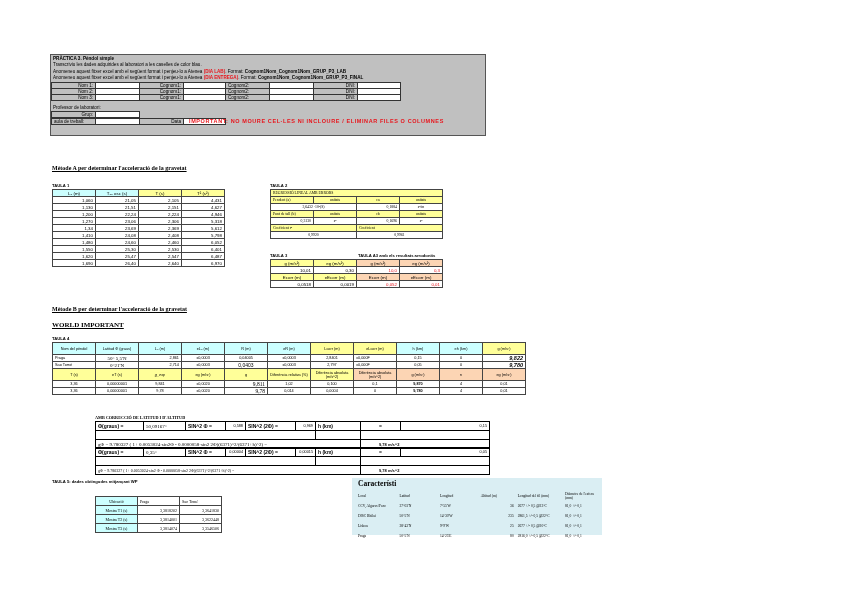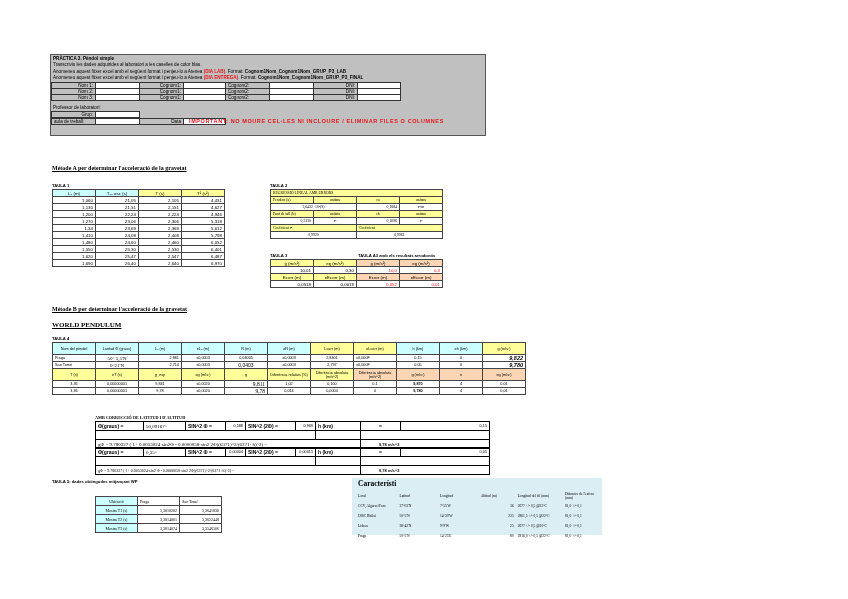--- a/index.html
+++ b/index.html
@@ -241,21 +241,21 @@
   <tr>
     <td class="ra">0,0518</td>
     <td class="ra">0,0019</td>
     <td class="ra redv">0,052</td>
     <td class="ra redv">0,01</td>
   </tr>
 </tbody>
   </table>
 
 <div class="abs sec-title" style="left:52px; top:306px;">Mètode B per determinar l'acceleració de la gravetat</div>
-<div class="abs sec-title" style="left:52px; top:321px; font-size:7px;">WORLD PENDULUM</div>
+<div class="abs sec-title" style="left:52px; top:321px; font-size:7px;">WORLD IMPORTANT</div>
 
 <div class="abs tlabel" style="left:52px; top:336px;">TAULA 4</div>
 <table class="t" style="left:52px; top:342px; font-size:3.8px;">
   <tbody>
       <tr style="height:12px;">
     <td class="cy" style="width:43px;height:12px;">Nom del pèndol</td>
     <td class="cy" style="width:43px;">Latitud Φ (graus)</td>
     <td class="cy" style="width:43px;">L₀ (m)</td>
     <td class="cy" style="width:43px;">eL₀ (m)</td>
     <td class="cy" style="width:43px;">R (m)</td>

